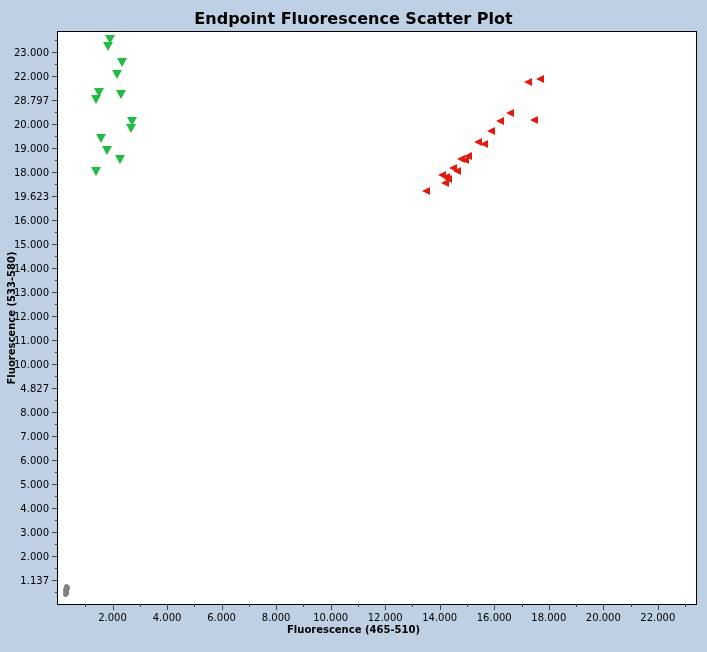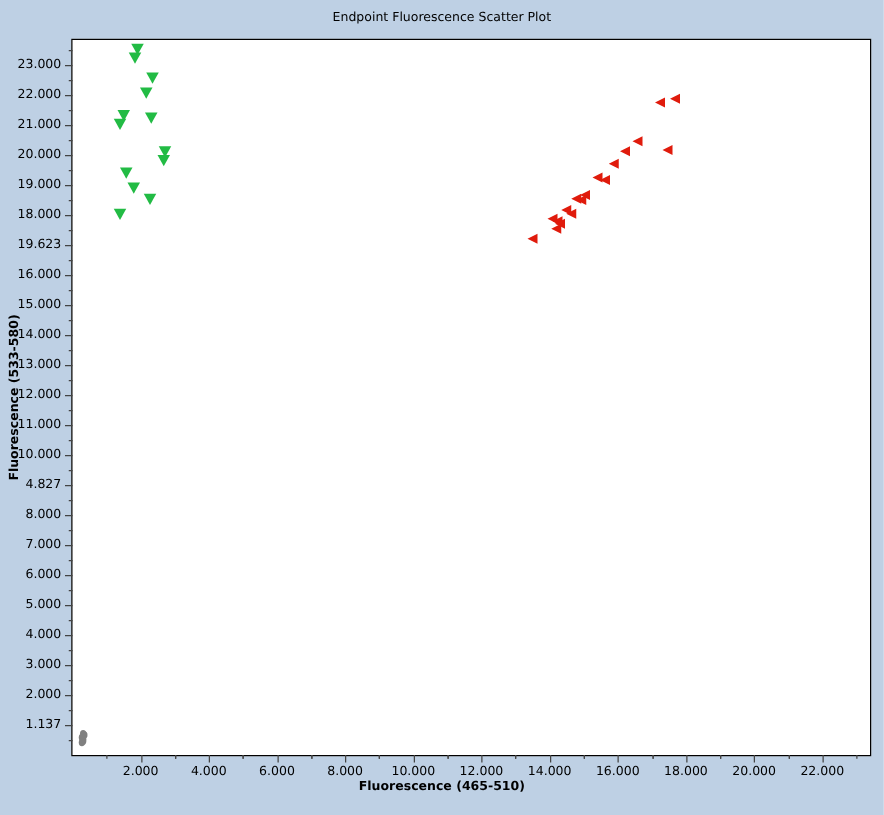--- a/index.html
+++ b/index.html
@@ -8,21 +8,21 @@
     background:#bed0e4;
     font-family:"DejaVu Sans", sans-serif;
     overflow:hidden;
     position:relative;
   }
   #chart-root{position:absolute;inset:0;}
 
   .chart-title{
     position:absolute;left:0;top:9px;width:707px;
     text-align:center;
-    font-size:10px;font-weight:normal;color:#000;
+    font-size:16px;font-weight:bold;color:#000;
     letter-spacing:0px;
   }
 
   
   .plot-frame{
     position:absolute;
     left:57px;top:31px;
     width:640px;height:574px;
     background:#ffffff;
     border:1px solid #000000;
@@ -191,21 +191,21 @@
         <div class="tick-y minor" style="top: 128.31px;"></div>
         <div class="ylabel-txt" style="top: 140.302px;">18.000</div>
         <div class="tick-y" style="top: 116.319px;"></div>
         <div class="tick-y minor" style="top: 104.327px;"></div>
         <div class="ylabel-txt" style="top: 116.319px;">19.000</div>
         <div class="tick-y" style="top: 92.3354px;"></div>
         <div class="tick-y minor" style="top: 80.3438px;"></div>
         <div class="ylabel-txt" style="top: 92.3354px;">20.000</div>
         <div class="tick-y" style="top: 68.3522px;"></div>
         <div class="tick-y minor" style="top: 56.3606px;"></div>
-        <div class="ylabel-txt" style="top: 68.3522px;">21.000</div>
+        <div class="ylabel-txt" style="top: 68.3522px;">28.797</div>
         <div class="tick-y" style="top: 44.369px;"></div>
         <div class="tick-y minor" style="top: 32.3774px;"></div>
         <div class="ylabel-txt" style="top: 44.369px;">22.000</div>
         <div class="tick-y" style="top: 20.3857px;"></div>
         <div class="tick-y minor" style="top: 8.39413px;"></div>
         <div class="ylabel-txt" style="top: 20.3857px;">23.000</div>
         <div class="tick-y minor" style="top: 560.008px;"></div>
         <div class="tick-x" style="left: 54.5299px;"></div>
         <div class="tick-x minor" style="left: 27.265px;"></div>
         <div class="tick-x minor" style="left: 81.7949px;"></div>

